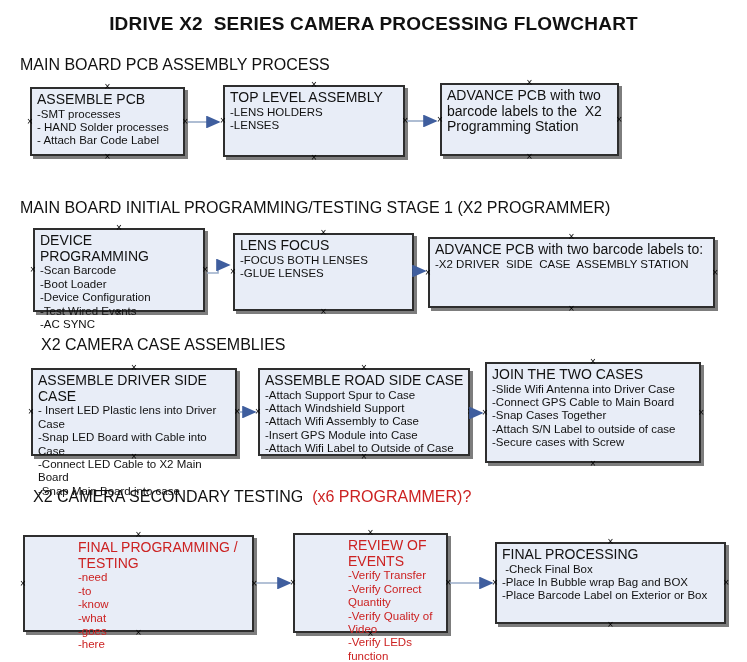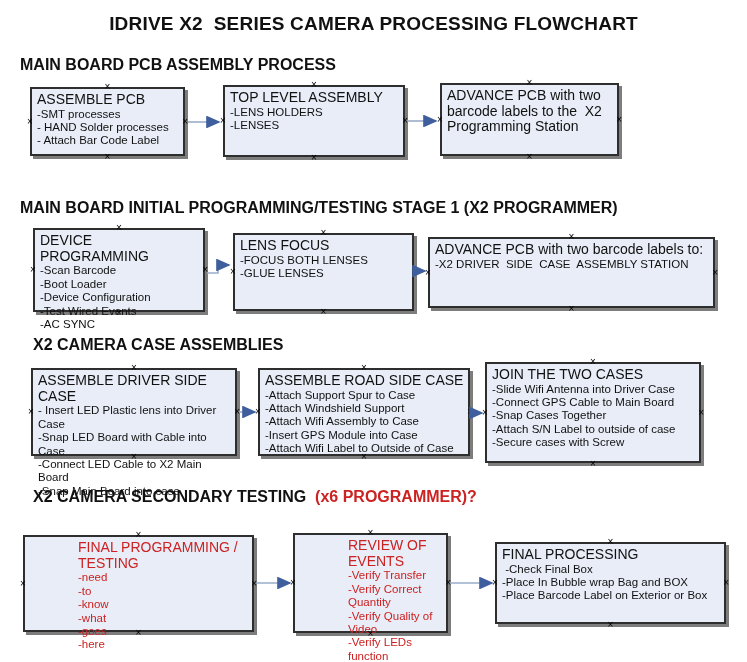--- a/index.html
+++ b/index.html
@@ -9,21 +9,21 @@
   html,body{margin:0;padding:0;}
   body{
     width:747px;height:662px;background:#ffffff;position:relative;overflow:hidden;
     font-family:"Liberation Sans",sans-serif;color:var(--ink);
   }
   .page-title{
     position:absolute;top:13px;left:0;width:747px;text-align:center;
     font-size:19px;font-weight:bold;letter-spacing:.2px;white-space:pre;
   }
   .section-heading{
-    position:absolute;font-size:16px;font-weight:bold;white-space:pre;
+    position:absolute;font-size:16px;font-weight:normal;white-space:pre;
   }
   .section-heading .red{color:var(--red-text);}
   .fbox{
     position:absolute;box-sizing:border-box;
     background:var(--box-fill);
     border:2px solid var(--box-border);
     box-shadow:3px 3px 0 var(--box-shadow);
     padding:3px 4px 0 5px;
     z-index:1;
   }
@@ -46,21 +46,21 @@
   svg.arrows{position:absolute;left:0;top:0;z-index:5;pointer-events:none;}
   .conn{fill:none;stroke:var(--arrow-line);stroke-width:1.6;marker-end:url(#ah);}
 </style>
 </head>
 <body>
 
 <div class="page-title">IDRIVE X2  SERIES CAMERA PROCESSING FLOWCHART</div>
 
 <div class="section-heading" style="left:20px;top:56px;">MAIN BOARD PCB ASSEMBLY PROCESS</div>
 <div class="section-heading" style="left:20px;top:199px;">MAIN BOARD INITIAL PROGRAMMING/TESTING STAGE 1 (X2 PROGRAMMER)</div>
-<div class="section-heading" style="left:33px;top:336px;">X2 CAMERA CASE ASSEMBLIES</div>
+<div class="section-heading" style="left:41px;top:336px;">X2 CAMERA CASE ASSEMBLIES</div>
 <div class="section-heading" style="left:33px;top:488px;"><span>X2 CAMERA SECONDARY TESTING  </span><span class="red">(x6 PROGRAMMER)?</span></div>
 
 <div class="fbox" style="left:30px;top:87px;width:155px;height:69px;">
   <div class="box-title">ASSEMBLE PCB</div>
   <div class="box-line">-SMT processes</div>
   <div class="box-line">- HAND Solder processes</div>
   <div class="box-line">- Attach Bar Code Label</div>
 <span class="cp cp-top">×</span>
     <span class="cp cp-bottom">×</span>
     <span class="cp cp-left">×</span>

